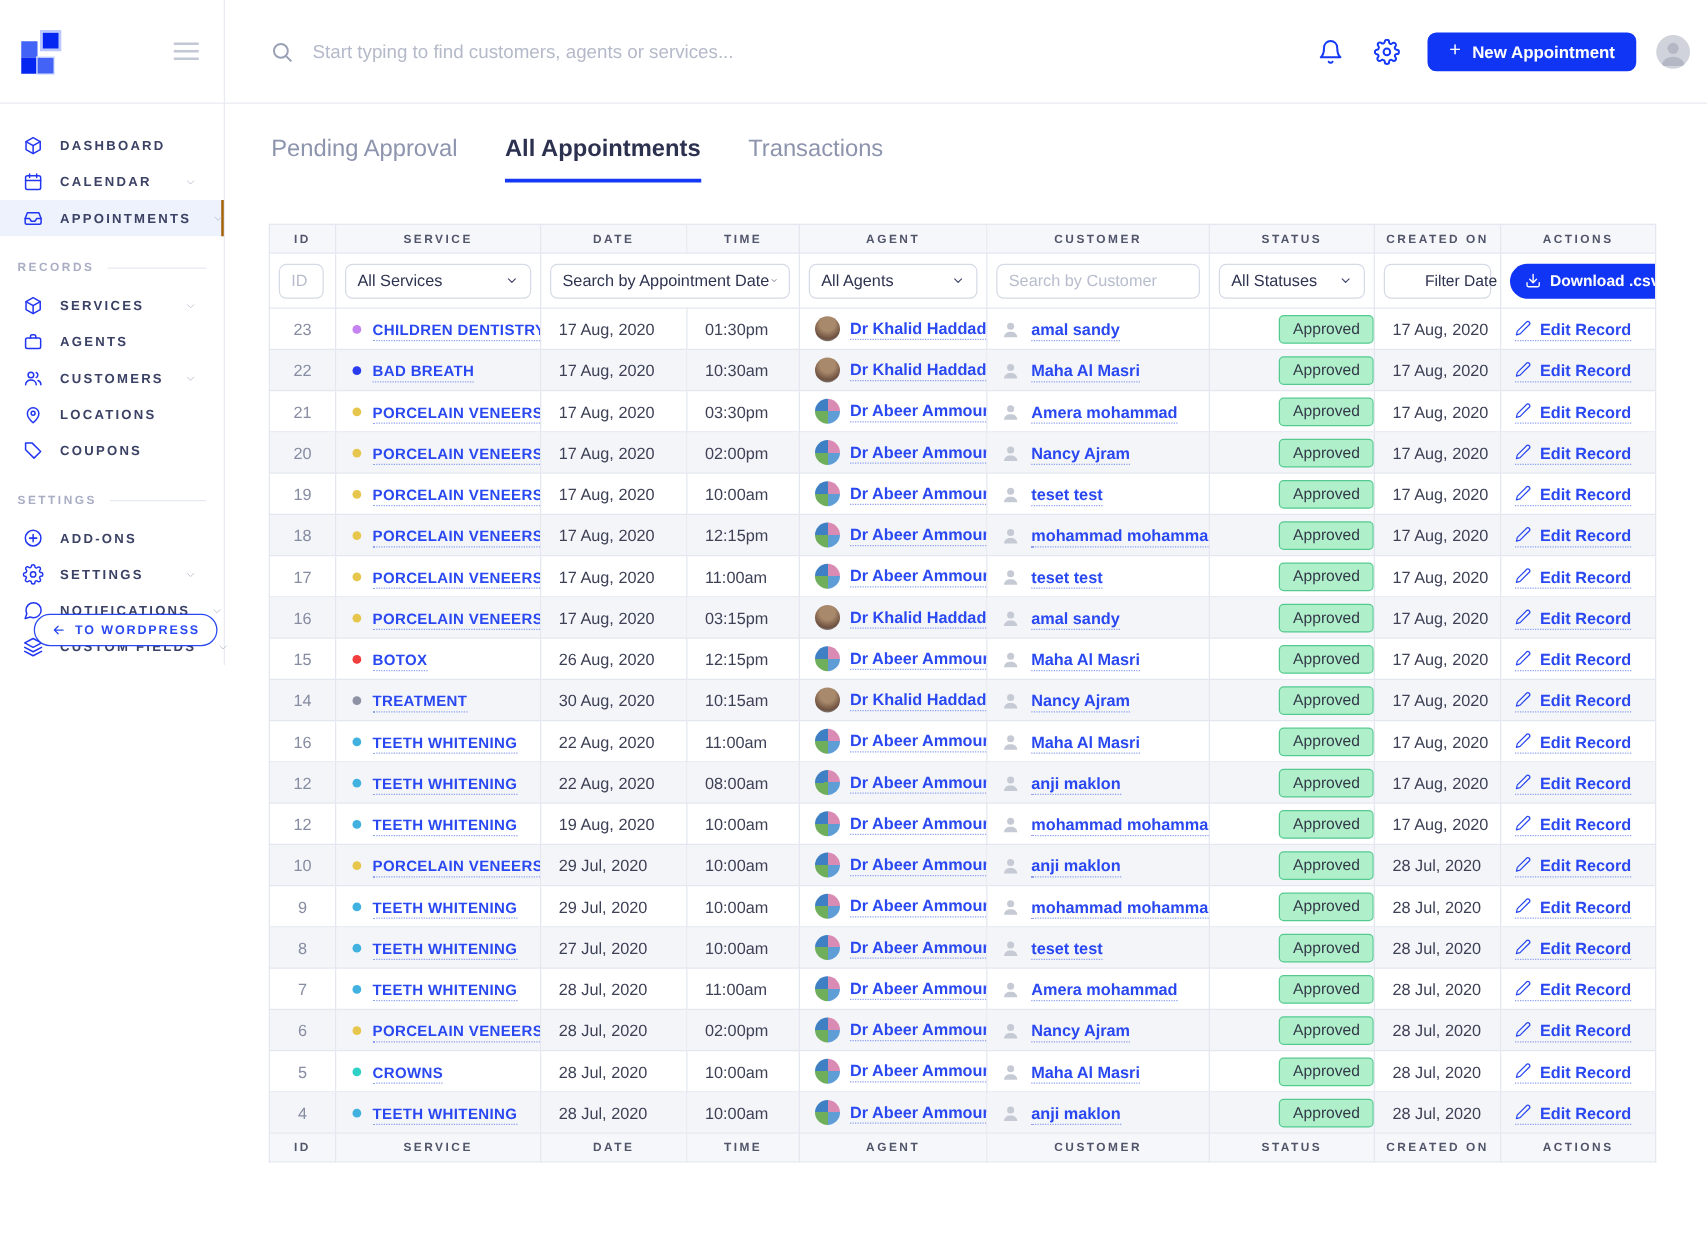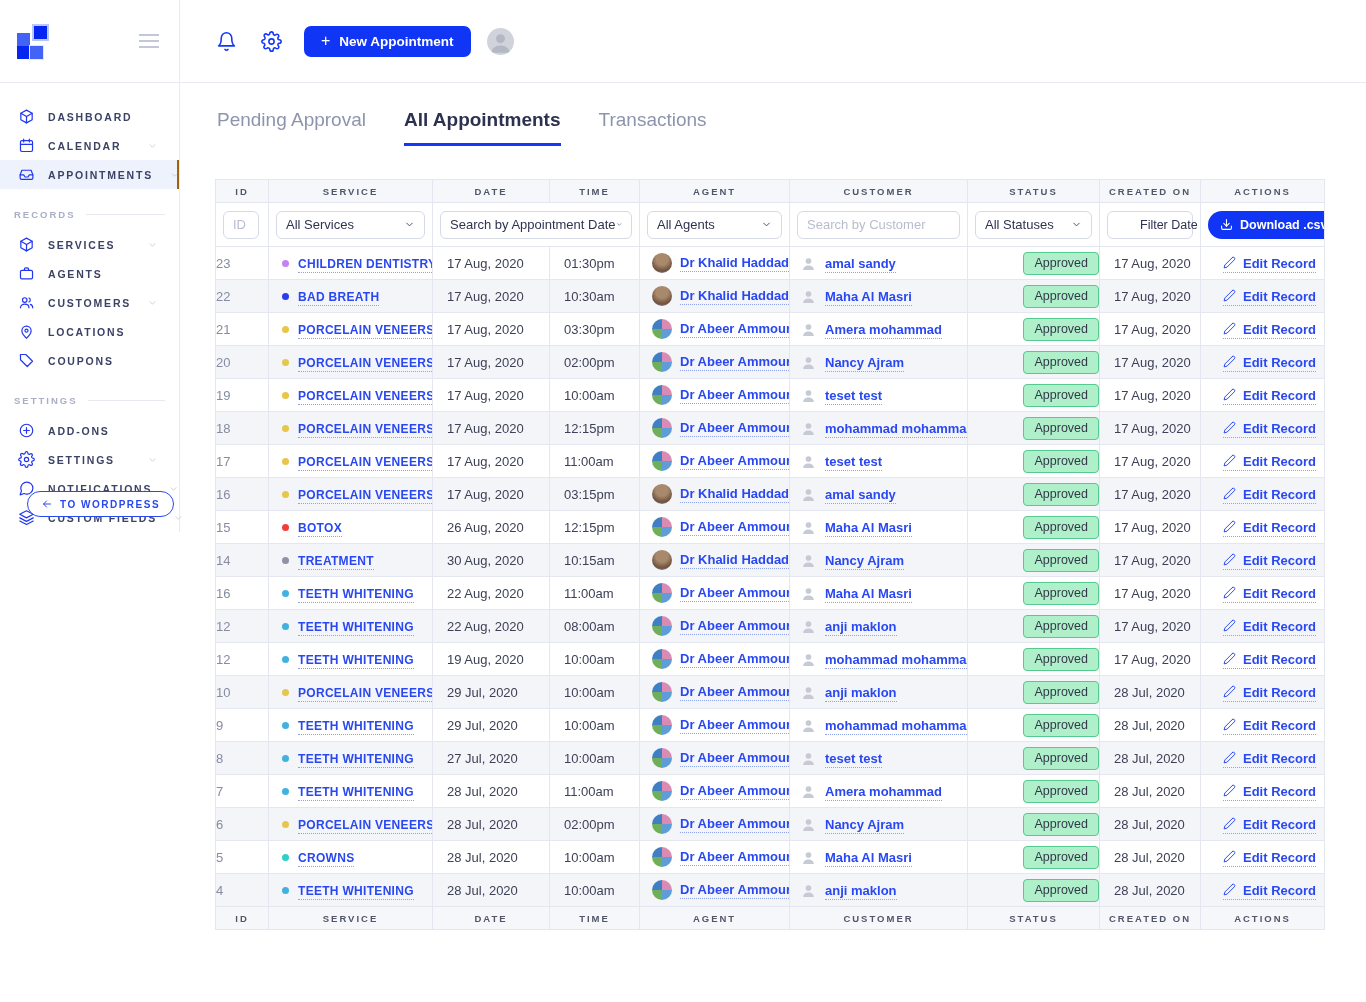--- a/index.html
+++ b/index.html
@@ -90,21 +90,21 @@
     color:#2e3350; font-family:"Liberation Sans",sans-serif; }
   .ctl input::placeholder { color:#b7bdcc; }
   .ctl-id { width:36px; }
   .ctl-sm { font-size:12.5px;padding-left:32px; }
   .dl-btn { display:flex; align-items:center; gap:7px; background:#1035f5; color:#fff;
     border:none; border-radius:14px; height:28px; padding:0 12px; font-size:12.5px;
     font-weight:bold; cursor:pointer; margin:0 auto; font-family:"Liberation Sans",sans-serif; }
   .dl-btn svg { width:13px; height:13px; stroke:#fff; fill:none; stroke-width:2;
     stroke-linecap:round; stroke-linejoin:round; }
 
-  .c-id { text-align:left; color:#868ca1; }
+  .c-id { text-align:center; color:#868ca1; }
   .c-service { padding-left:13px; }
   .dot { display:inline-block; width:7px; height:7px; border-radius:50%;
     margin-right:9px; vertical-align:1px; }
   .lnk { color:#2948f1; text-decoration:none; border-bottom:1px dotted #8fa2f0;
     padding-bottom:1px; cursor:pointer; font-weight:bold; }
   .svc { font-size:12px; letter-spacing:.3px; }
   .c-date, .c-time { color:#3d4156; padding-left:14px; font-size:13px; }
   .c-agent { padding-left:12px; }
   .c-agent .lnk, .c-cust .lnk { font-size:13px; }
   .av { display:inline-block; width:20px; height:20px; border-radius:50%;
@@ -112,21 +112,21 @@
   .av-khalid { background:radial-gradient(circle at 50% 30%, #a8896b 0 35%, #6e5140 70%, #9db9cc 100%); }
   .av-abeer  { background:conic-gradient(#d98bb4 0 25%, #5e9dd6 25% 50%, #6fae5a 50% 75%, #3f7fc4 75% 100%); }
   .c-cust { padding-left:10px; }
   .cav { display:inline-block; width:17px; height:17px; margin-right:8px;
     vertical-align:-4px; }
   .cav svg { width:17px; height:17px; fill:#c6cad4; }
   .c-status { text-align:right; }
   .badge { display:inline-block; background:#aff0cb; border:1px solid #54ca90;
     border-radius:4px; color:#333848; font-size:12.5px; padding:3px 10px 4px; }
   .c-created { color:#3d4156; padding-left:14px; }
-  .c-actions { padding-left:22px; }
+  .c-actions { padding-left:11px; }
   .edit { font-size:13px; }
   .edit svg { width:13px; height:13px; stroke:#2948f1; fill:none; stroke-width:1.8;
     stroke-linecap:round; stroke-linejoin:round; margin-right:7px; vertical-align:-1px;
     display:inline-block; }
 
   
   .table-footer { width:1109px; margin-left:35px; display:flex; align-items:center;
     justify-content:space-between; margin-top:16px; }
   .showing { color:#9aa0c8; font-size:12px; }
   .pager { display:flex; align-items:center; gap:8px; }
@@ -274,20 +274,27 @@
   <button class="to-wp">
     <svg viewBox="0 0 24 24">
         <path d="M19 12H5M11 18l-6-6 6-6"></path>
       </svg>
     <span>TO WORDPRESS</span>
   </button>
 </div>
 
 <div class="main">
   <div class="topbar">
+    <div class="search-wrap">
+      <svg viewBox="0 0 24 24">
+          <circle cx="11" cy="11" r="7"></circle>
+          <path d="M16.5 16.5L21 21"></path>
+        </svg>
+      <input class="search-input" placeholder="Start typing to find customers, agents or services..." style="">
+    </div>
     <span class="tb-icon bell">
       <svg viewBox="0 0 24 24">
           <path d="M18 8A6 6 0 006 8c0 7-3 9-3 9h18s-3-2-3-9"></path>
           <path d="M13.73 21a2 2 0 01-3.46 0"></path>
         </svg>
     </span>
     <span class="tb-icon gear-btn">
       <svg viewBox="0 0 24 24">
           <circle cx="12" cy="12" r="3"></circle>
           <path d="M19.4 15a1.65 1.65 0 00.33 1.82l.06.06a2 2 0 010 2.83 2 2 0 01-2.83 0l-.06-.06a1.65 1.65 0 00-1.82-.33 1.65 1.65 0 00-1 1.51V21a2 2 0 01-2 2 2 2 0 01-2-2v-.09A1.65 1.65 0 008.6 19.4a1.65 1.65 0 00-1.82.33l-.06.06a2 2 0 01-2.83 0 2 2 0 010-2.83l.06-.06a1.65 1.65 0 00.33-1.82 1.65 1.65 0 00-1.51-1H3a2 2 0 01-2-2 2 2 0 012-2h.09A1.65 1.65 0 004.6 8.6a1.65 1.65 0 00-.33-1.82l-.06-.06a2 2 0 010-2.83 2 2 0 012.83 0l.06.06a1.65 1.65 0 001.82.33H9a1.65 1.65 0 001-1.51V3a2 2 0 012-2 2 2 0 012 2v.09a1.65 1.65 0 001 1.51 1.65 1.65 0 001.82-.33l.06-.06a2 2 0 012.83 0 2 2 0 010 2.83l-.06.06a1.65 1.65 0 00-.33 1.82V9a1.65 1.65 0 001.51 1H21a2 2 0 012 2 2 2 0 01-2 2h-.09a1.65 1.65 0 00-1.51 1z"></path>

